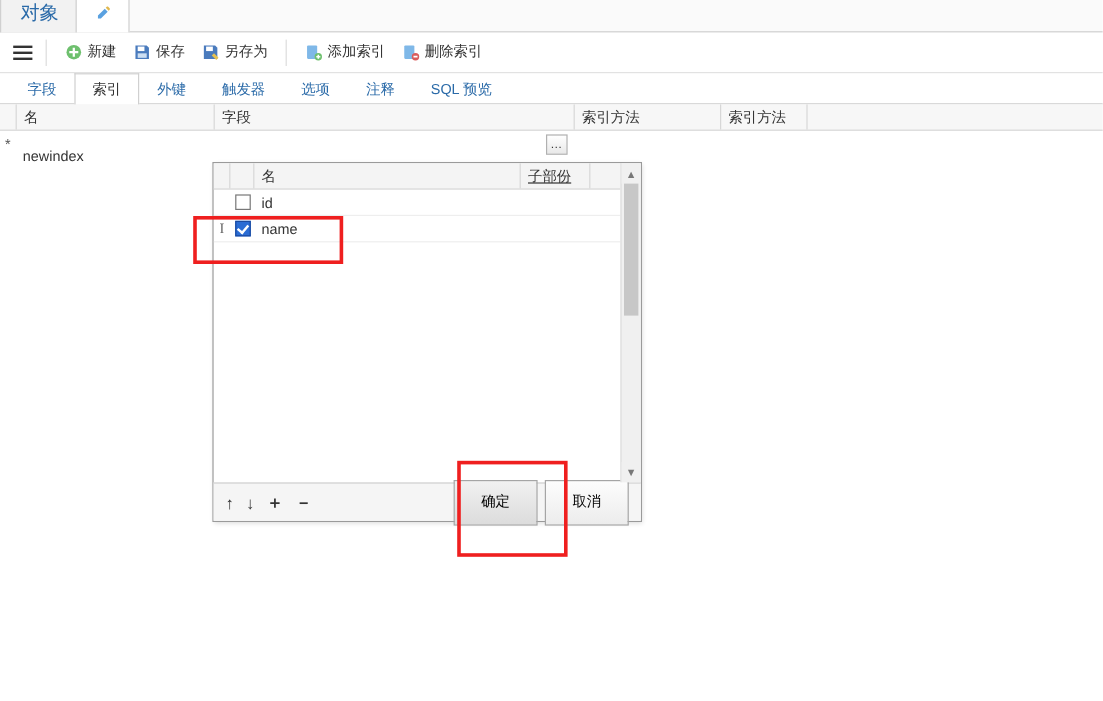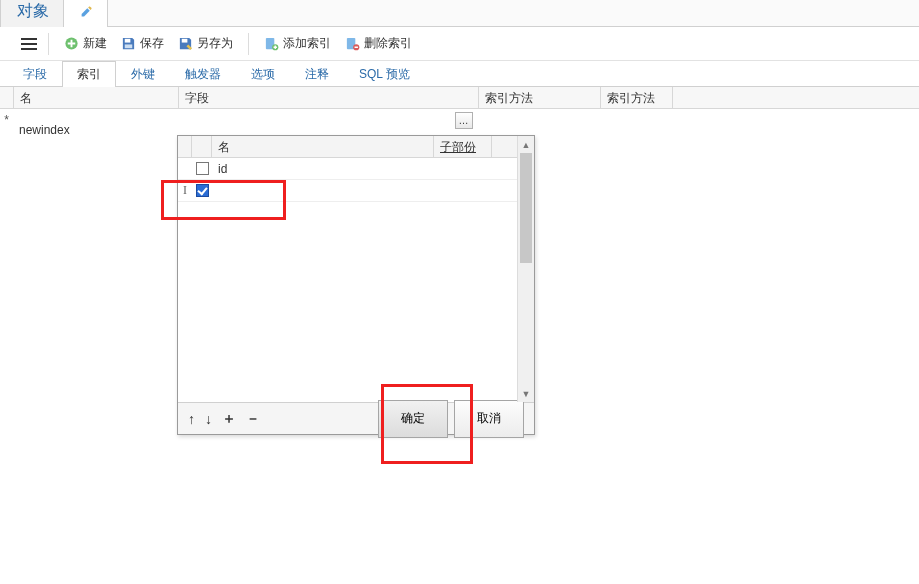--- a/index.html
+++ b/index.html
@@ -40,21 +40,21 @@
 .app-tab.active {
   background: #fff;
   color: #333;
 }
 .app-tab .pencil-icon svg { width: 13px; height: 13px; }
 
 .toolbar {
   display: flex;
   align-items: center;
   height: 34px;
-  padding: 0 18px;
+  padding: 0 8px;
   border-bottom: 1px solid #e2e2e2;
   gap: 0;
 }
 .tb-sep {
   width: 1px;
   height: 22px;
   background: #dcdcdc;
   margin: 0 8px;
 }
 .tb-btn {
@@ -376,20 +376,21 @@
           </div>
         <div class="pgr-name">id</div>
         <div class="pgr-sub"></div>
       </div>
 
       <div class="popup-grid-row">
         <div class="pgr-handle">I</div>
         <div class="pgr-check">
             <span class="chk checked"></span>
           </div>
+        <div class="pgr-name">name</div>
         <div class="pgr-sub"></div>
       </div>
     </div>
 
     <div class="popup-scroll">
       <div class="thumb-up">▲</div>
       <div class="track">
           <div class="thumb"></div>
         </div>
       <div class="thumb-down">▼</div>

